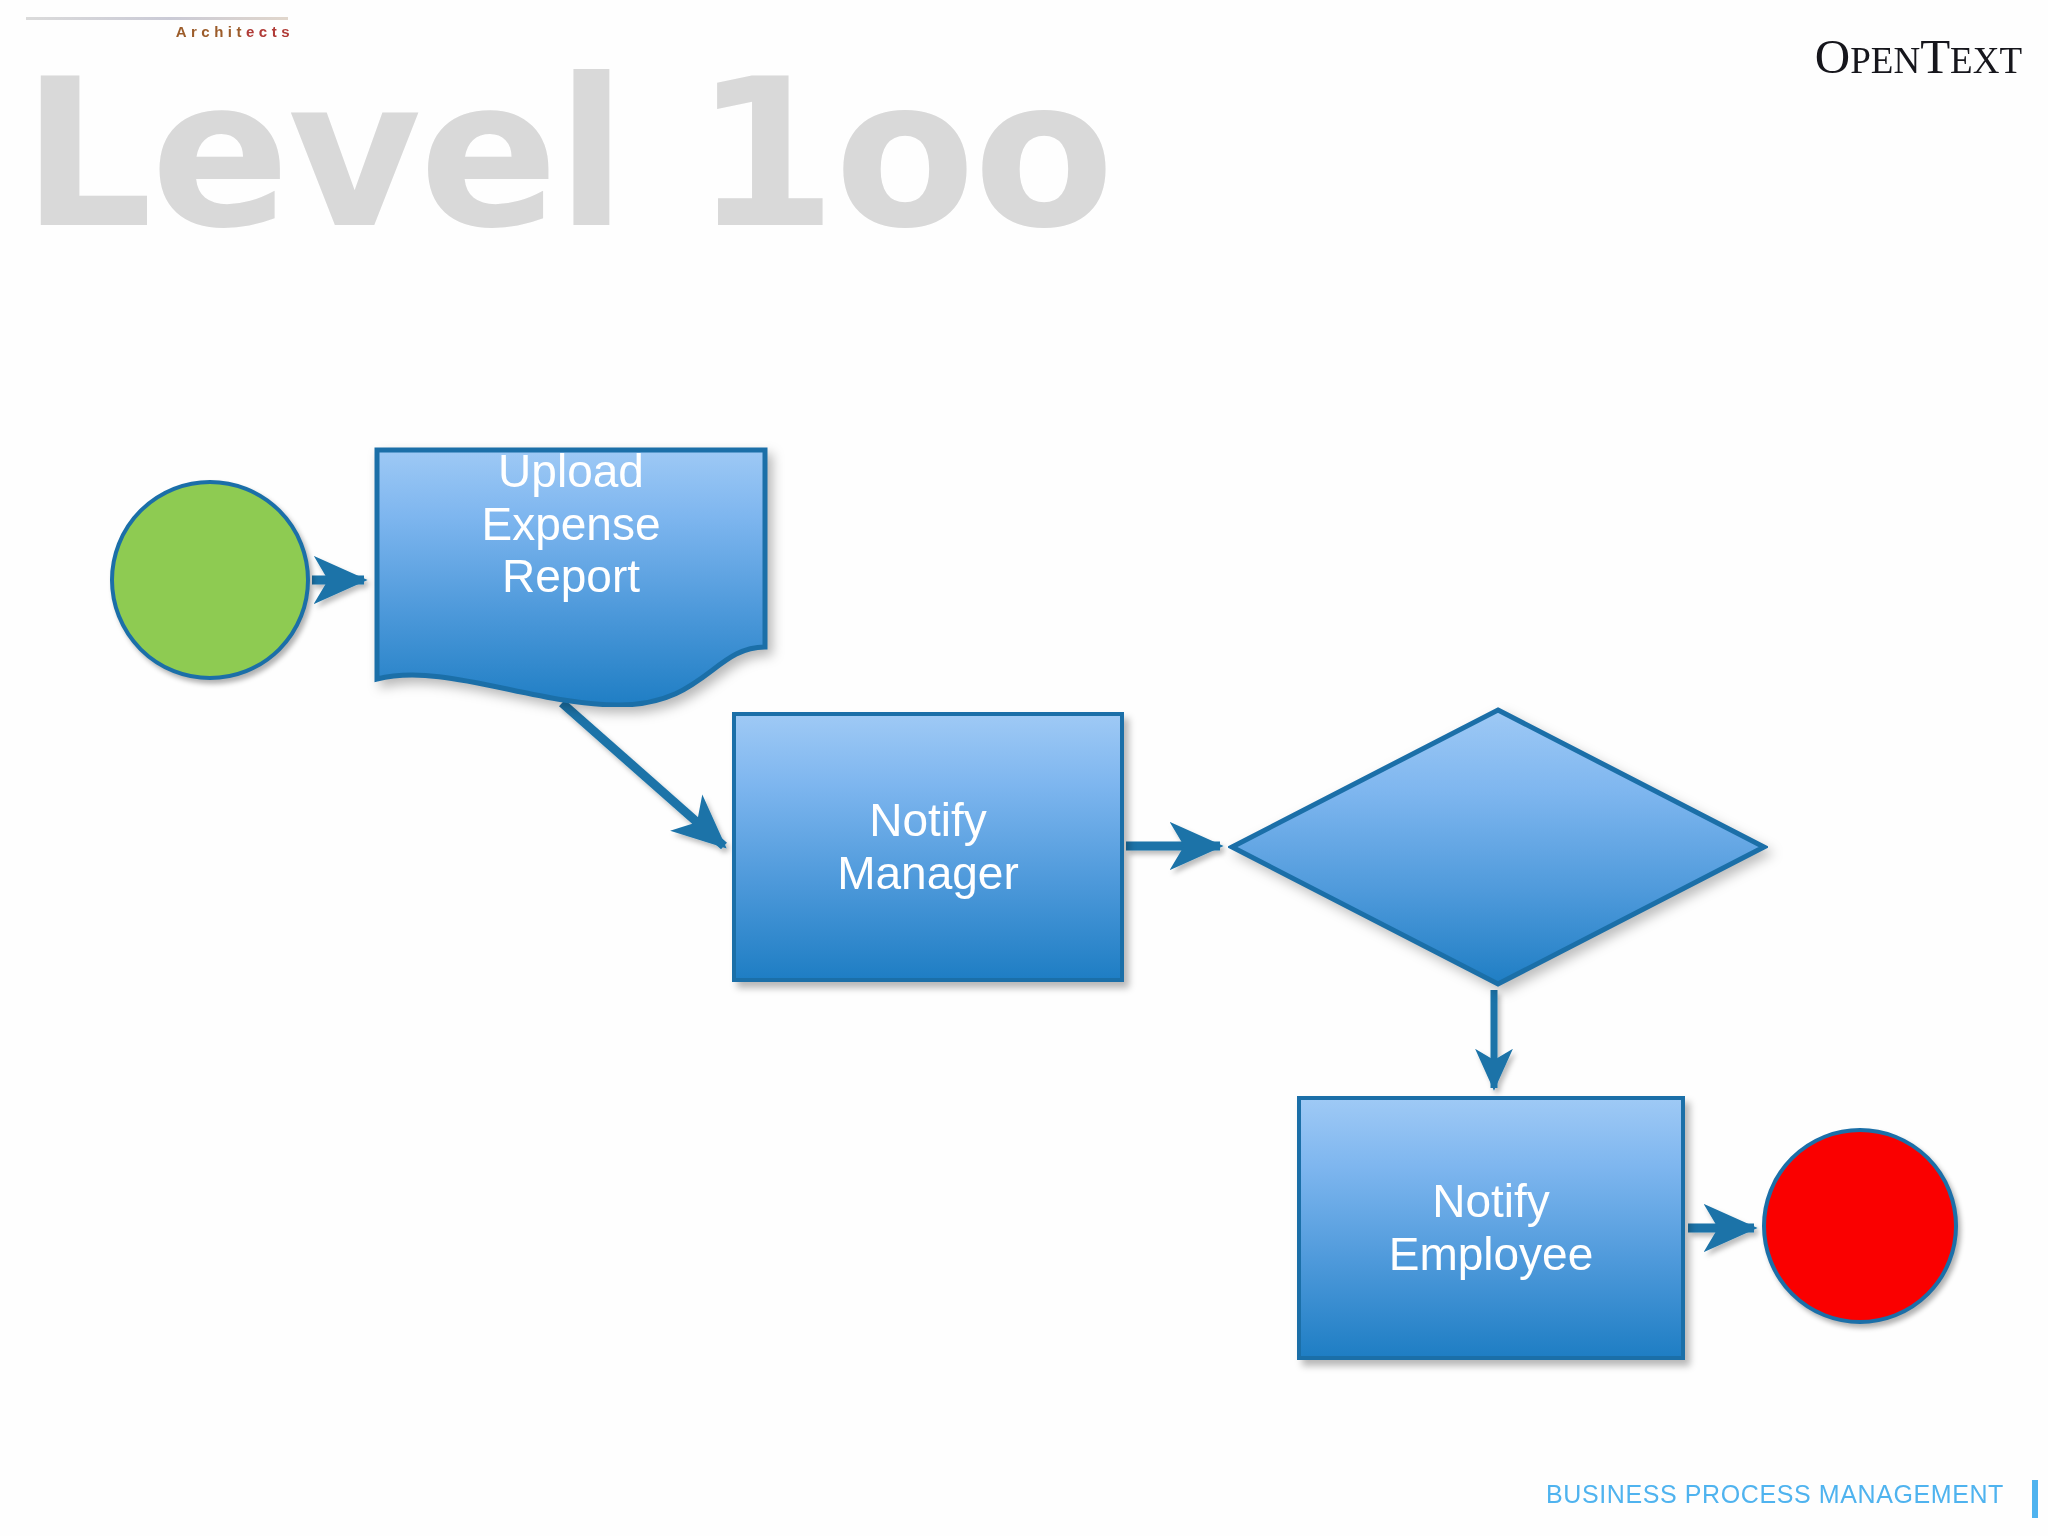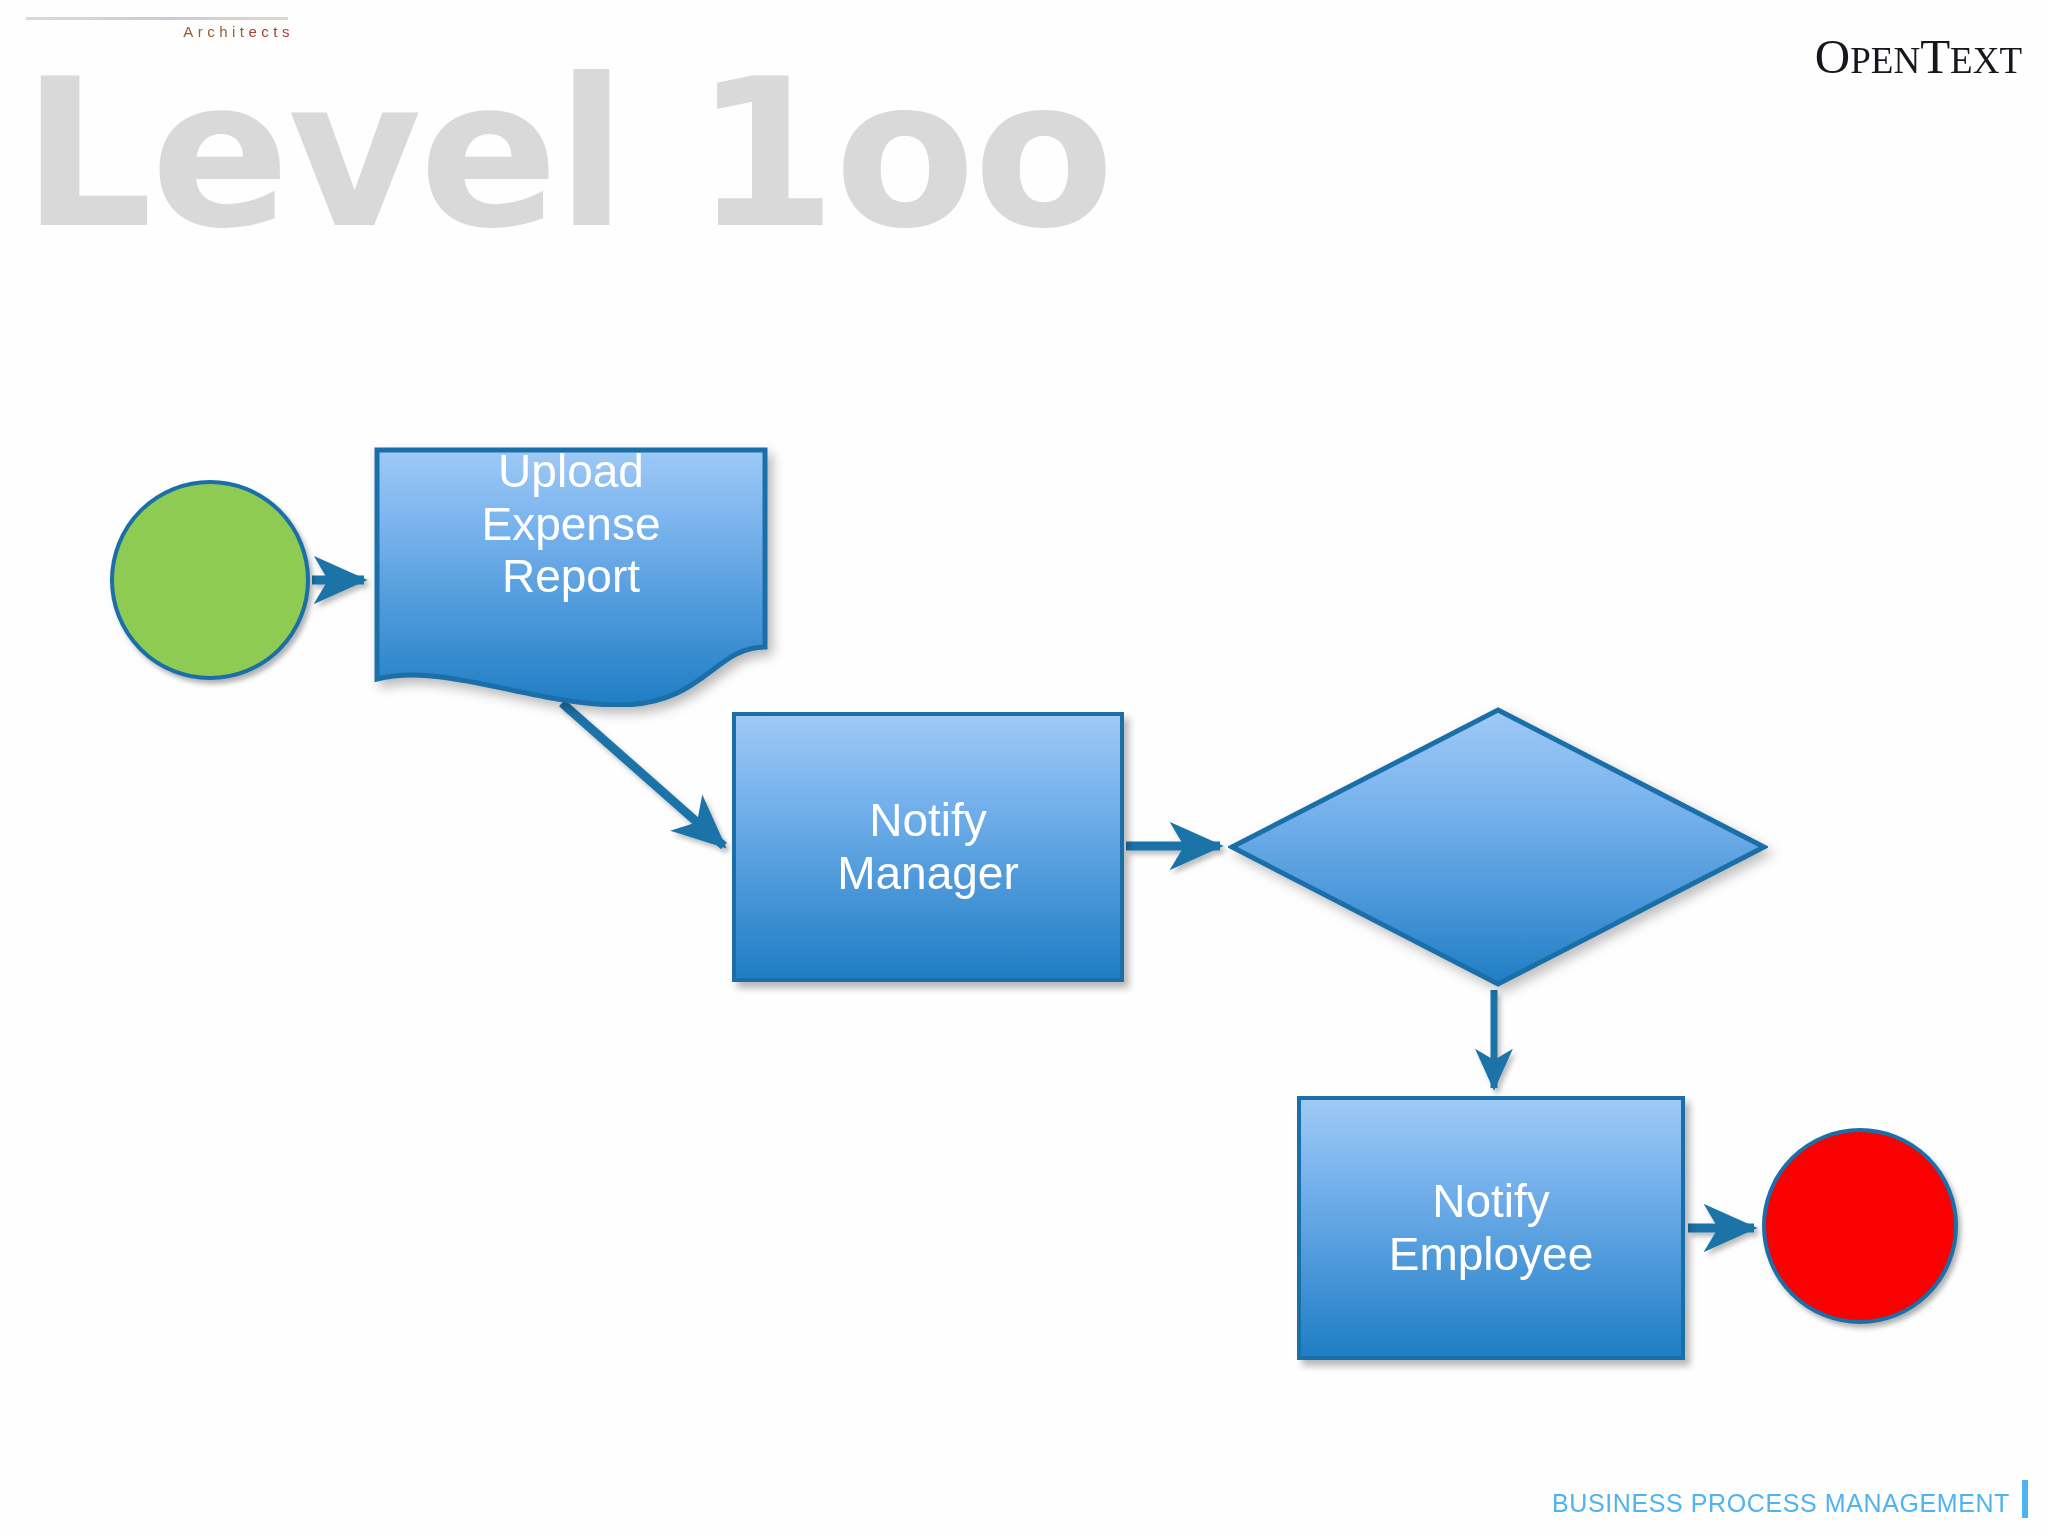--- a/index.html
+++ b/index.html
@@ -40,21 +40,21 @@
     height: 3px;
     width: 262px;
     background: linear-gradient(to right,#cfcfcf,#b9b9c9 55%,#d7c9bb);
     opacity: .75;
   }
   #bluemetal-sub {
     margin-top: 4px;
     text-align: right;
     width: 268px;
     font-size: 15px;
-    font-weight: normal;
+    font-weight: bold;
     letter-spacing: 4.5px;
     color: #9c5c2a;
     white-space: nowrap;
   }
   #bluemetal-sub .ac-red { color: #b03a36; }
 
   #opentext-logo {
     position: absolute;
     right: 26px;
     top: 28px;
@@ -175,25 +175,25 @@
   }
   #node-decision .dia-label {
     position: relative;
     z-index: 2;
     width: 60%;
   }
 
   
   #footer {
     position: absolute;
-    right: 20px;
+    right: 10px;
     bottom: 18px;
     display: flex;
-    align-items: flex-end;
-    gap: 12px;
+    align-items: flex-start;
+    gap: 28px;
   }
   #footer-text {
     font-size: 25px;
     letter-spacing: .6px;
     color: #4fb3ef;
     white-space: nowrap;
   }
   #footer-bar {
     width: 6px;
     height: 38px;

